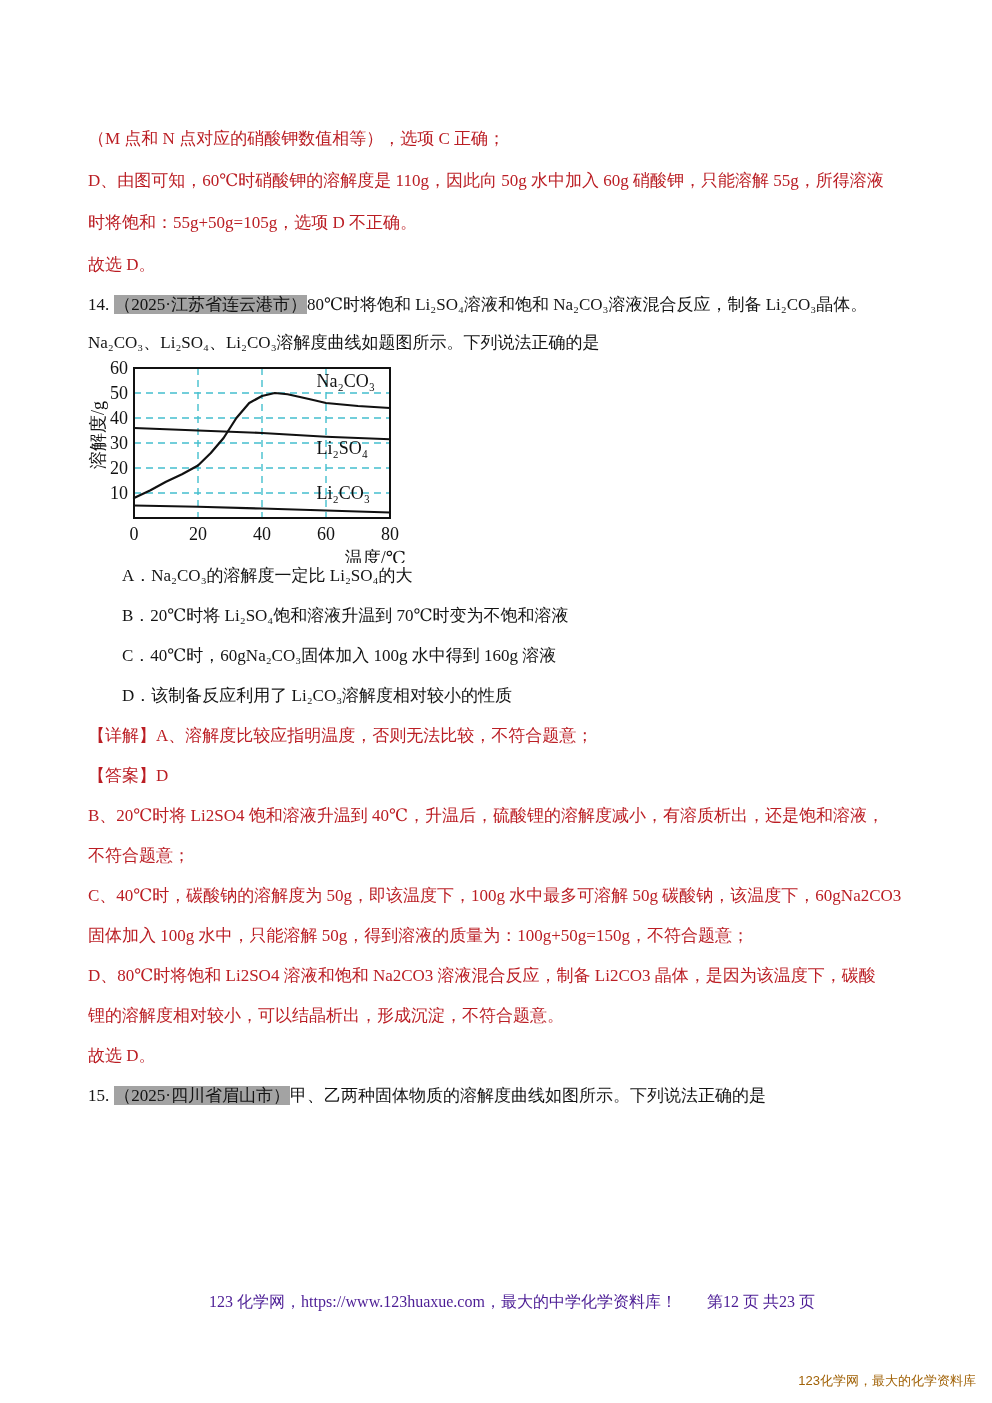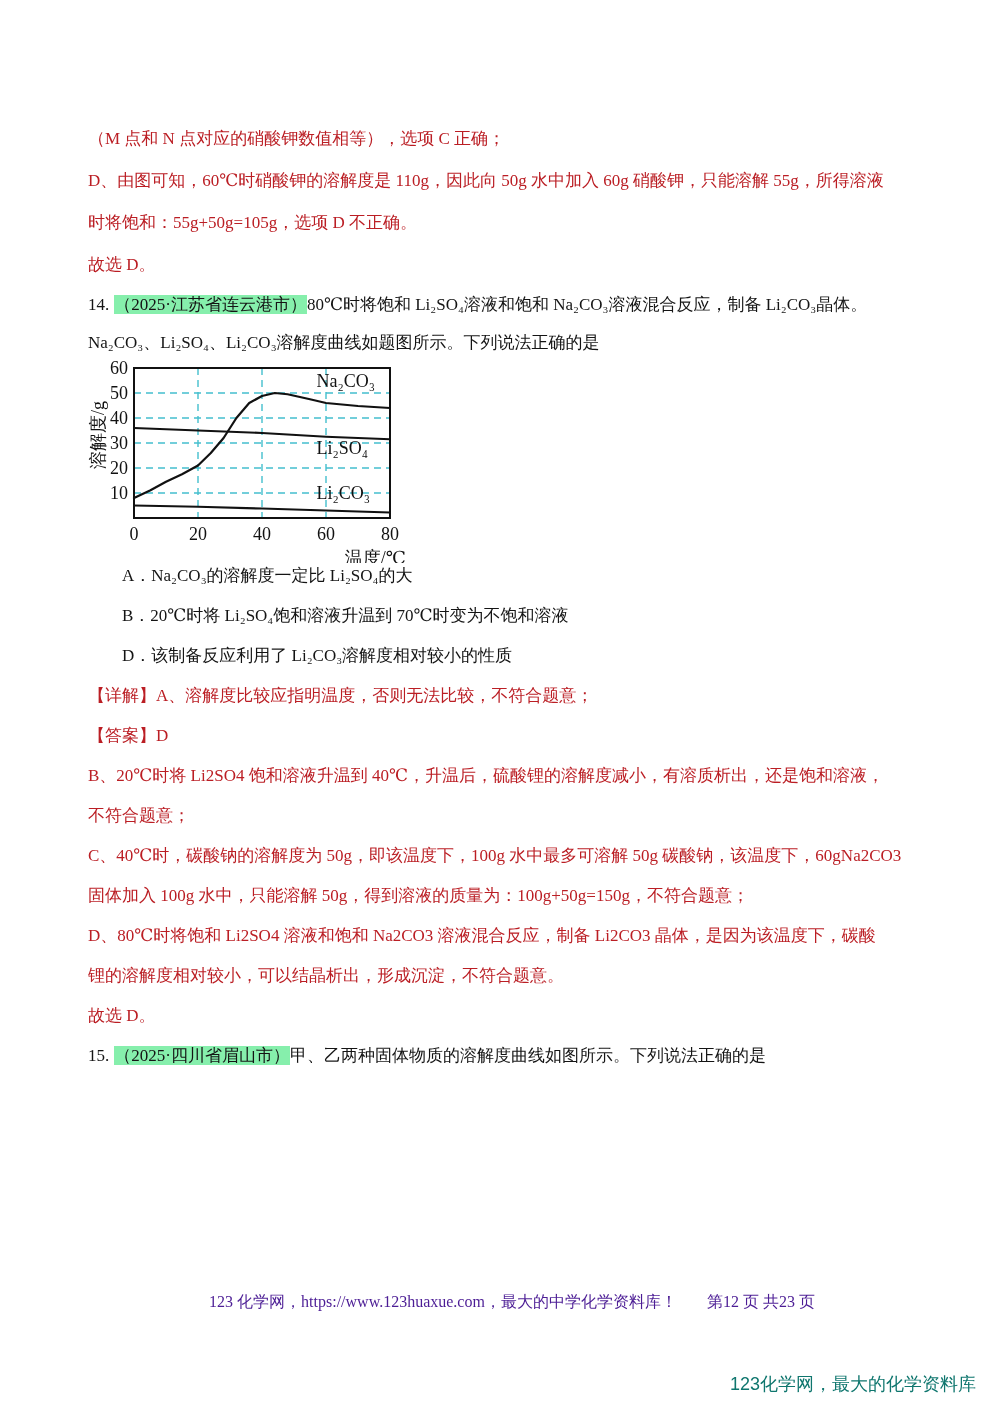--- a/index.html
+++ b/index.html
@@ -10,34 +10,34 @@
   }
   .page{position:absolute;inset:0;}
   .content{padding:118px 60px 0 88px;width:844px;}
   .line{margin:0;font-size:17px;white-space:nowrap;}
   .red{color:#bb1e24;}
   .prev-block .line{line-height:42px;}
   .stem-block .line{line-height:38px;}
   .options-block .line{line-height:40px;padding-left:34px;}
   .analysis-block .line{line-height:40px;}
   .q15-line{line-height:40px;}
-  .highlight{background:#86efac;}
+  .highlight{background:#a3a3a3;}
   .qnum{margin-right:5px;}
   .chart-wrap{height:198px;margin:-4px 0 0 0;overflow:visible;}
   .chart-wrap svg{display:block;}
   .grid{stroke:#44bfce;stroke-width:1.4;stroke-dasharray:7 5;fill:none;}
   .frame{fill:none;stroke:#111;stroke-width:2;}
   .curve{fill:none;stroke:#111;stroke-width:2.2;stroke-linejoin:round;stroke-linecap:round;}
   .tick{font-family:"Liberation Serif","DejaVu Serif",serif;font-size:18px;fill:#111;}
   .axis-label{font-family:"Liberation Serif","DejaVu Serif",serif;font-size:18px;fill:#111;}
   .curve-label{font-family:"Liberation Serif","DejaVu Serif",serif;font-size:18px;fill:#111;}
   .footer{position:absolute;top:1292px;left:16px;width:100%;text-align:center;
           font-size:16px;color:#4c1d95;white-space:nowrap;}
   .footer .pg{margin-left:30px;}
-  .watermark{position:absolute;top:1372px;right:16px;font-size:18px;color:#0f766e;
+  .watermark{position:absolute;top:1372px;right:16px;font-size:13px;color:#a16207;
              font-family:"Liberation Sans","DejaVu Sans",sans-serif;}
 </style>
 </head>
 <body>
 
 <div class="page">
   <div class="content">
 
     <div class="prev-block">
       <p class="line red">（M 点和 N 点对应的硝酸钾数值相等），选项 C 正确；</p>
@@ -82,20 +82,21 @@
           <polyline points="46,70 110,72.5 174,75 238,78.75 302,81.25" class="curve"></polyline>
           <text x="228.4" y="96.25" class="curve-label">Li₂SO₄</text>
           <polyline points="46,147.5 110,148.75 174,150.5 238,152.5 302,154.5" class="curve"></polyline>
           <text x="228.4" y="141.25" class="curve-label">Li₂CO₃</text>
         </svg>
       </div>
 
     <div class="options-block">
       <p class="line">A．Na₂CO₃的溶解度一定比 Li₂SO₄的大</p>
       <p class="line">B．20℃时将 Li₂SO₄饱和溶液升温到 70℃时变为不饱和溶液</p>
+      <p class="line">C．40℃时，60gNa₂CO₃固体加入 100g 水中得到 160g 溶液</p>
       <p class="line">D．该制备反应利用了 Li₂CO₃溶解度相对较小的性质</p>
     </div>
 
     <div class="analysis-block">
       <p class="line red">【详解】A、溶解度比较应指明温度，否则无法比较，不符合题意；</p>
       <p class="line red">【答案】D</p>
       <p class="line red">B、20℃时将 Li2SO4 饱和溶液升温到 40℃，升温后，硫酸锂的溶解度减小，有溶质析出，还是饱和溶液，</p>
       <p class="line red">不符合题意；</p>
       <p class="line red">C、40℃时，碳酸钠的溶解度为 50g，即该温度下，100g 水中最多可溶解 50g 碳酸钠，该温度下，60gNa2CO3</p>
       <p class="line red">固体加入 100g 水中，只能溶解 50g，得到溶液的质量为：100g+50g=150g，不符合题意；</p>

